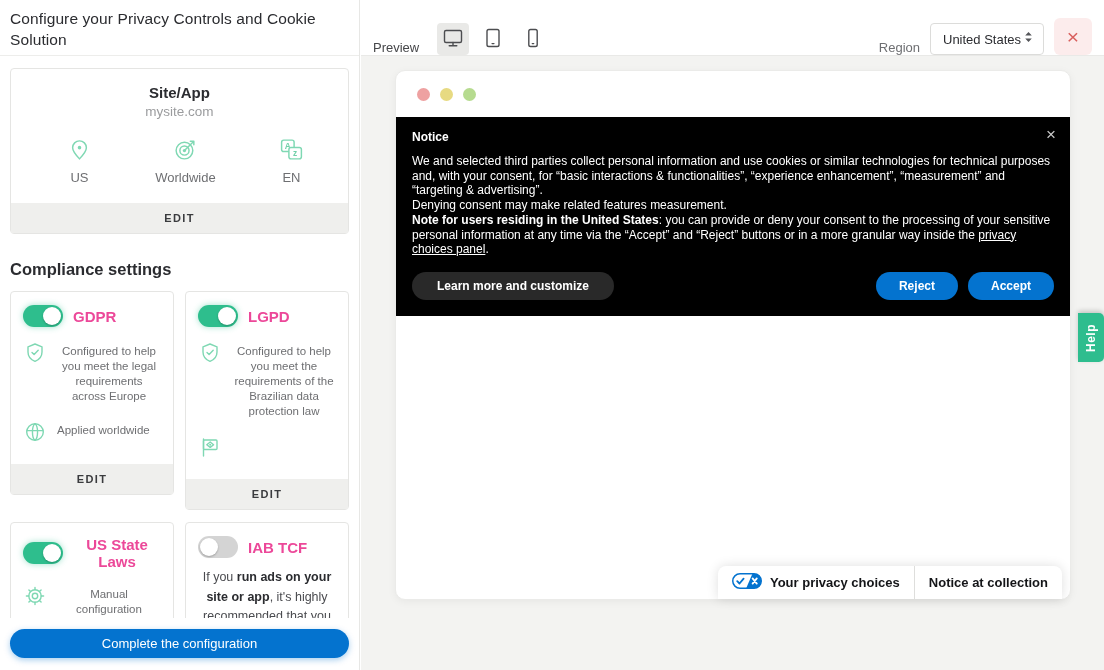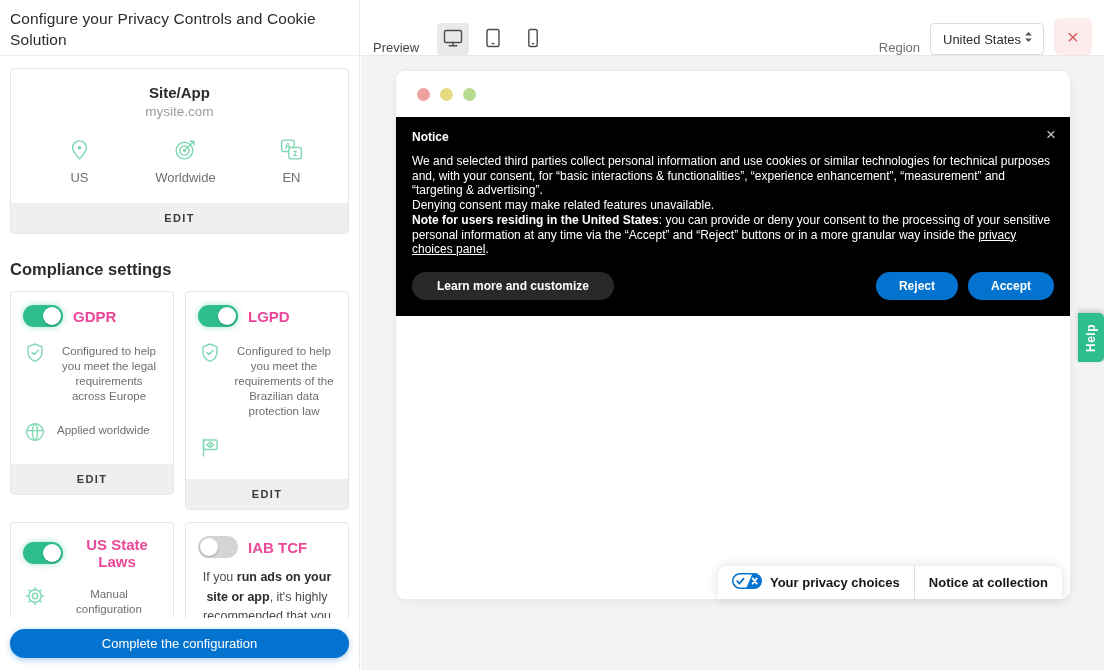--- a/index.html
+++ b/index.html
@@ -314,21 +314,21 @@
         <span class="dot dot-red"></span>
         <span class="dot dot-yellow"></span>
         <span class="dot dot-green"></span>
       </div>
 
       <div class="notice">
         <div class="notice-title">Notice</div>
         <button class="notice-close">×</button>
         <div class="notice-body">
           <div>We and selected third parties collect personal information and use cookies or similar technologies for technical purposes and, with your consent, for “basic interactions &amp; functionalities”, “experience enhancement”, “measurement” and “targeting &amp; advertising”.</div>
-          <div>Denying consent may make related features unavailable.</div>
+          <div>Denying consent may make related features measurement.</div>
           <div><b>Note for users residing in the United States</b><span>: you can provide or deny your consent to the processing of your sensitive personal information at any time via the “Accept” and “Reject” buttons or in a more granular way inside the </span><span class="notice-link">privacy choices panel</span><span>.</span></div>
         </div>
         <div class="notice-actions">
           <button class="learn-btn">Learn more and customize</button>
           <span class="spacer"></span>
           <button class="blue-btn">Reject</button>
           <button class="blue-btn">Accept</button>
         </div>
       </div>
 

